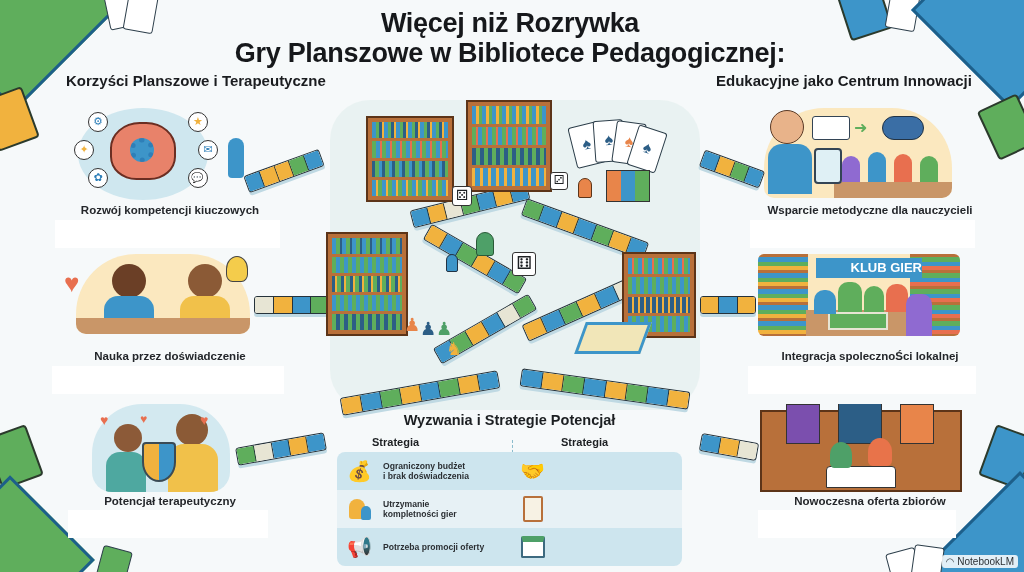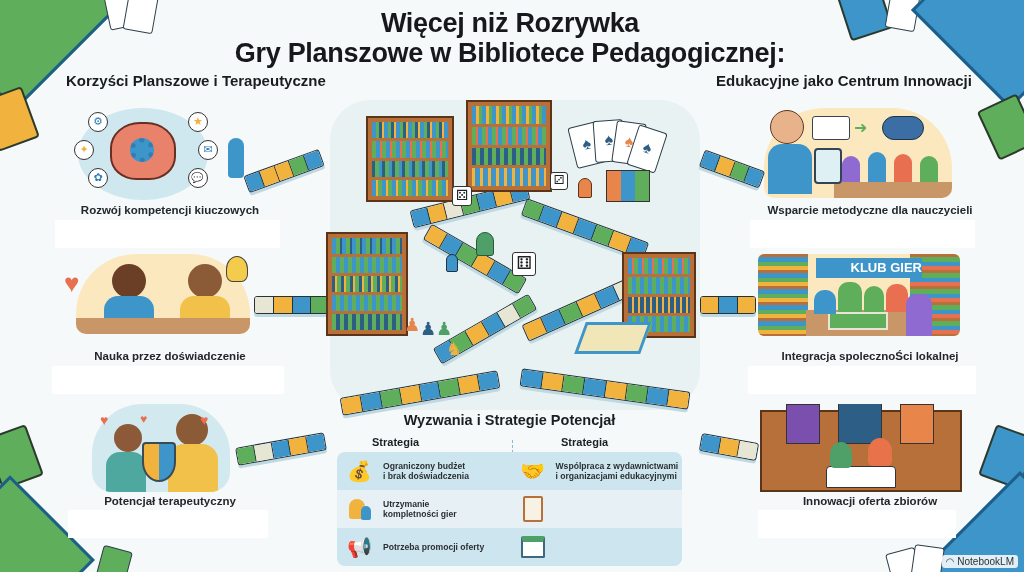--- a/index.html
+++ b/index.html
@@ -198,21 +198,21 @@
 
 <div class="illus" style="left:760px;top:404px;width:202px;height:88px;border-radius:0;background:transparent;">
   <div class="abs" style="left:0;top:6px;width:202px;height:82px;background:#b8703a;border:2px solid #5c3418;"></div>
   <div class="abs" style="left:26px;top:0;width:34px;height:40px;background:#7b4fae;border:1.5px solid #333;"></div>
   <div class="abs" style="left:78px;top:-4px;width:44px;height:44px;background:#2c5e86;border:1.5px solid #333;"></div>
   <div class="abs" style="left:140px;top:0;width:34px;height:40px;background:#e8854a;border:1.5px solid #333;"></div>
   <div class="abs" style="left:66px;top:62px;width:70px;height:22px;background:#fff;border:1.5px solid #333;border-radius:4px 4px 0 0;"></div>
   <div class="abs" style="left:70px;top:38px;width:22px;height:26px;background:#4ea068;border-radius:50% 50% 20% 20%;"></div>
   <div class="abs" style="left:108px;top:34px;width:24px;height:28px;background:#e8734a;border-radius:50% 50% 20% 20%;"></div>
 </div>
-<div class="caption" style="left:740px;top:495px;width:260px;">Innowacji oferta zbiorów</div>
+<div class="caption" style="left:740px;top:495px;width:260px;">Nowoczesna oferta zbiorów</div>
 <div class="blank-box" style="left:758px;top:510px;width:198px;"></div>
 
 <div class="abs" style="left:330px;top:100px;width:370px;height:310px;background:#e4f0ee;border-radius:40px;opacity:0.7;"></div>
 
 <div class="path-seg" style="left:244px;top:162px;width:80px;transform:rotate(-20deg);">
   <span class="c-b"></span>
     <span class="c-y"></span>
     <span class="c-y"></span>
     <span class="c-g"></span>
     <span class="c-b"></span>
@@ -363,22 +363,20 @@
 <div class="divider"></div>
 
 <div class="trow r0">
   <div class="cell">
     <div class="ic" style="color:#d9982e;">💰</div>
     <div class="tx">Ograniczony budżet
 i brak doświadczenia</div>
   </div>
   <div class="cell">
     <div class="ic" style="color:#e8a07a;">🤝</div>
-    <div class="tx">Wspólpraca z wydawnictwami
-i organizacjami edukacyjnymi</div>
   </div>
 </div>
 <div class="trow r1">
   <div class="cell">
     <div class="ic">
       <span style="display:inline-block;width:16px;height:20px;background:#f1b23e;border-radius:8px 8px 3px 3px;"></span>
       <span style="display:inline-block;width:10px;height:14px;background:#3d95c9;border-radius:5px 5px 2px 2px;margin-left:-4px;margin-top:8px;"></span>
     </div>
     <div class="tx">Utrzymanie
 kompletności gier</div>

